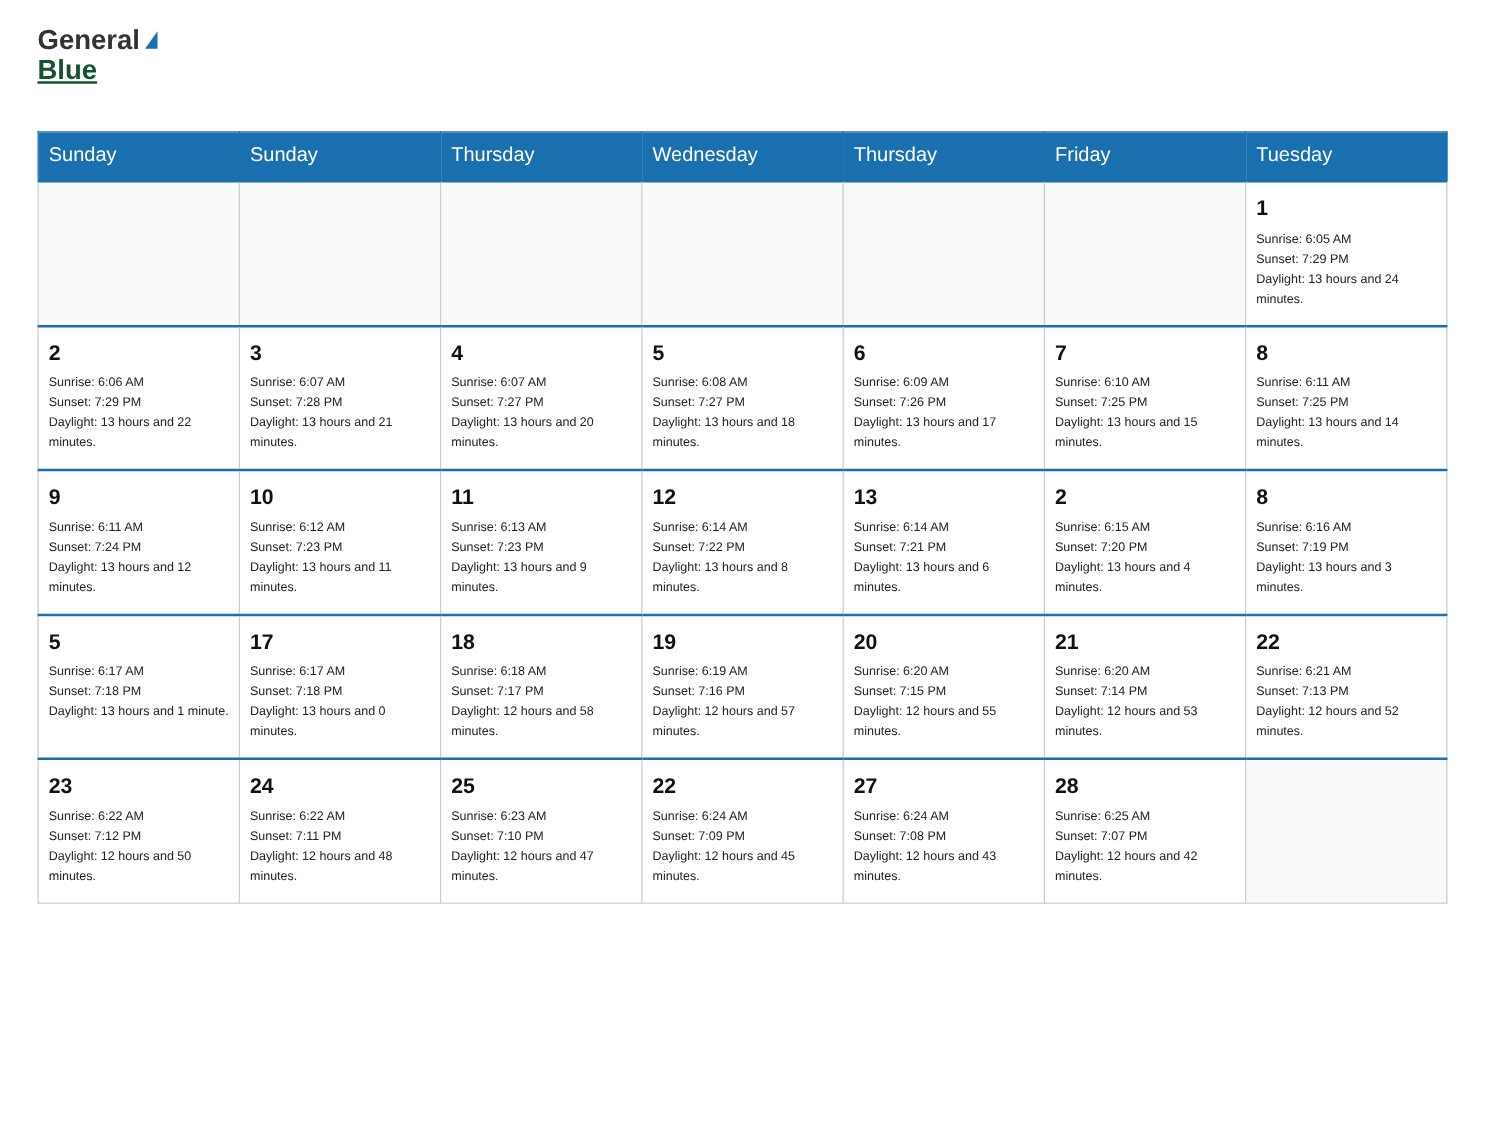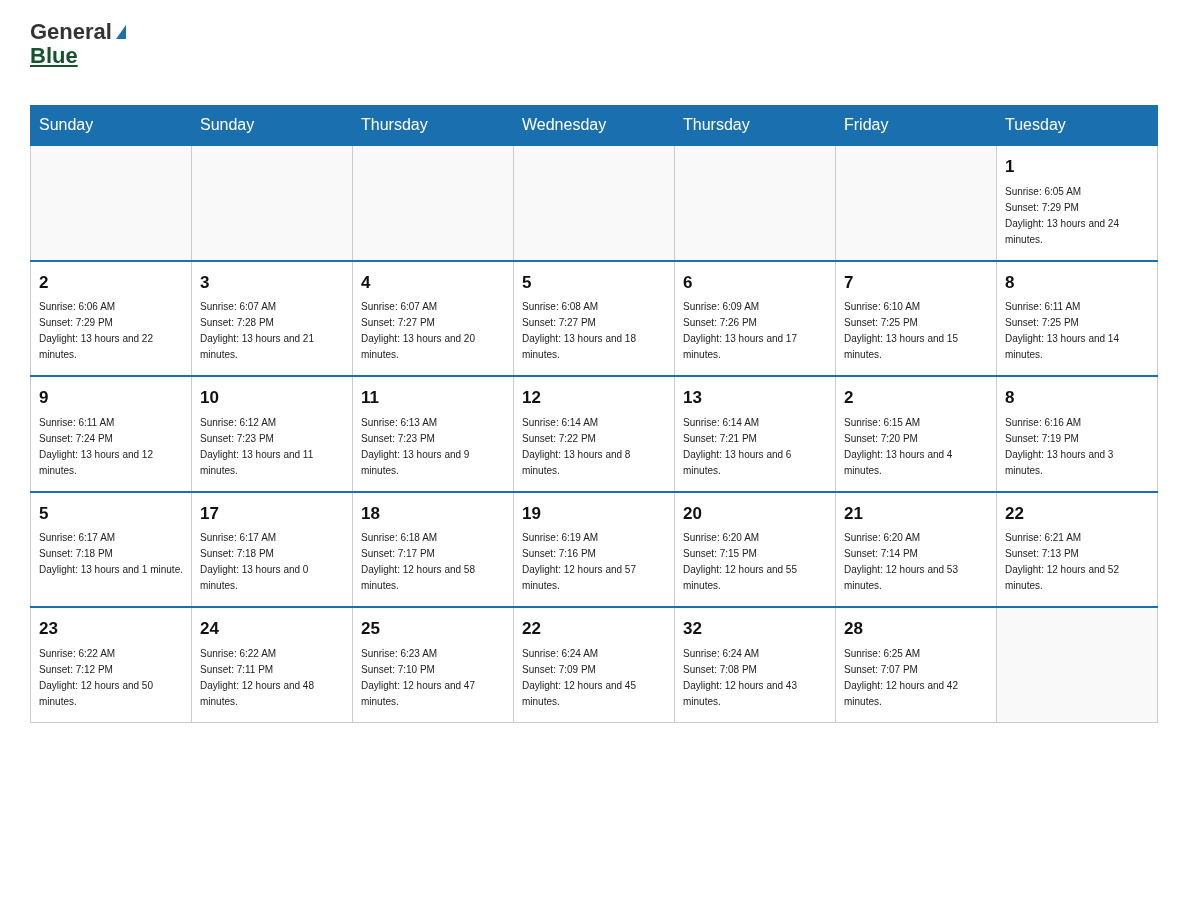--- a/index.html
+++ b/index.html
@@ -237,21 +237,21 @@
         </td>
         <td>
           <span class="day-num">25</span>
           <div class="day-info">Sunrise: 6:23 AM<br>Sunset: 7:10 PM<br>Daylight: 12 hours and 47 minutes.</div>
         </td>
         <td>
           <span class="day-num">22</span>
           <div class="day-info">Sunrise: 6:24 AM<br>Sunset: 7:09 PM<br>Daylight: 12 hours and 45 minutes.</div>
         </td>
         <td>
-          <span class="day-num">32</span>
+          <span class="day-num">27</span>
           <div class="day-info">Sunrise: 6:24 AM<br>Sunset: 7:08 PM<br>Daylight: 12 hours and 43 minutes.</div>
         </td>
         <td>
           <span class="day-num">28</span>
           <div class="day-info">Sunrise: 6:25 AM<br>Sunset: 7:07 PM<br>Daylight: 12 hours and 42 minutes.</div>
         </td>
         <td class="empty-cell"></td>
       </tr>
     </tbody>
 </table>

